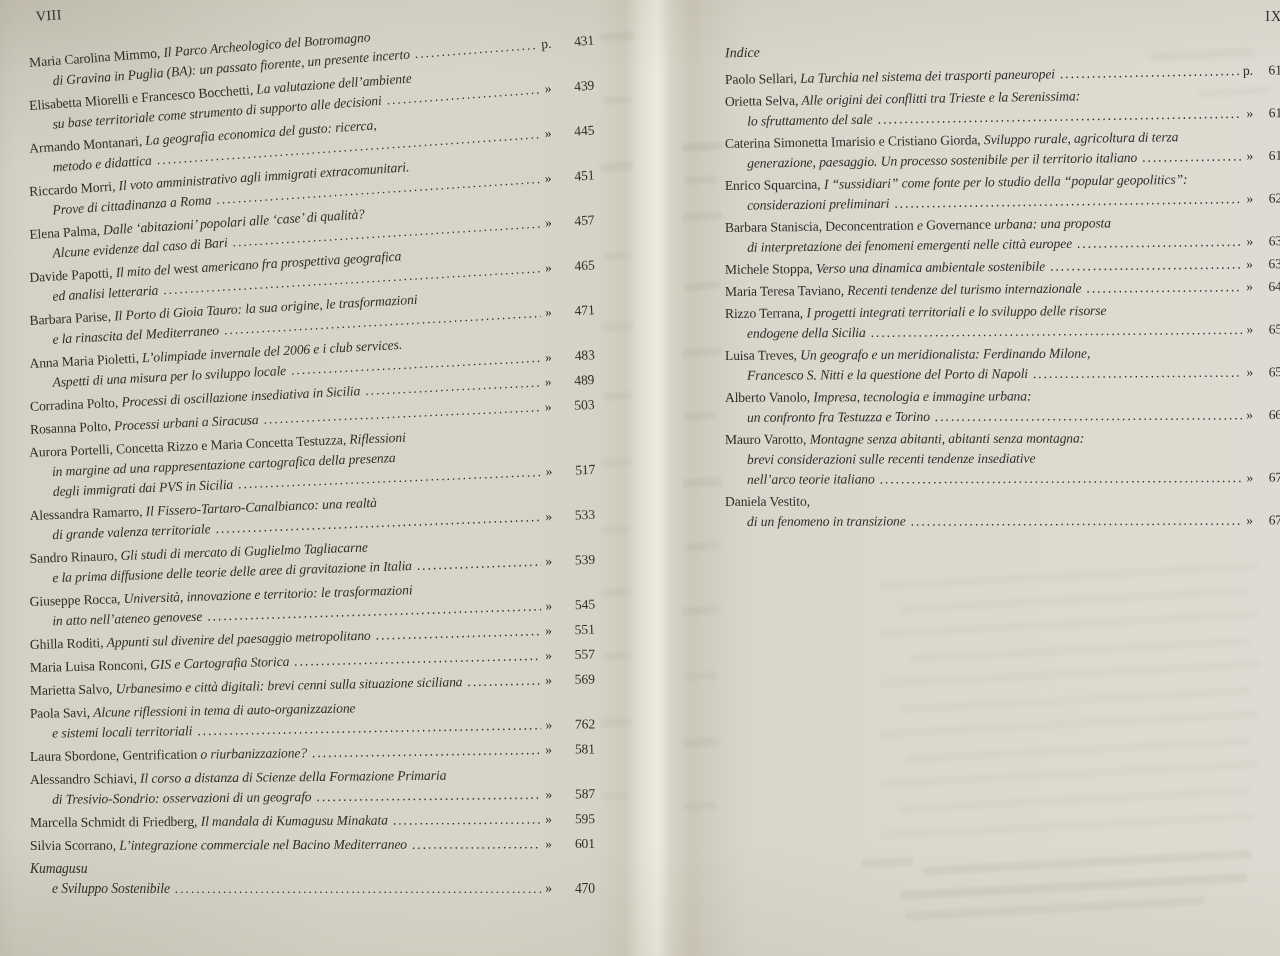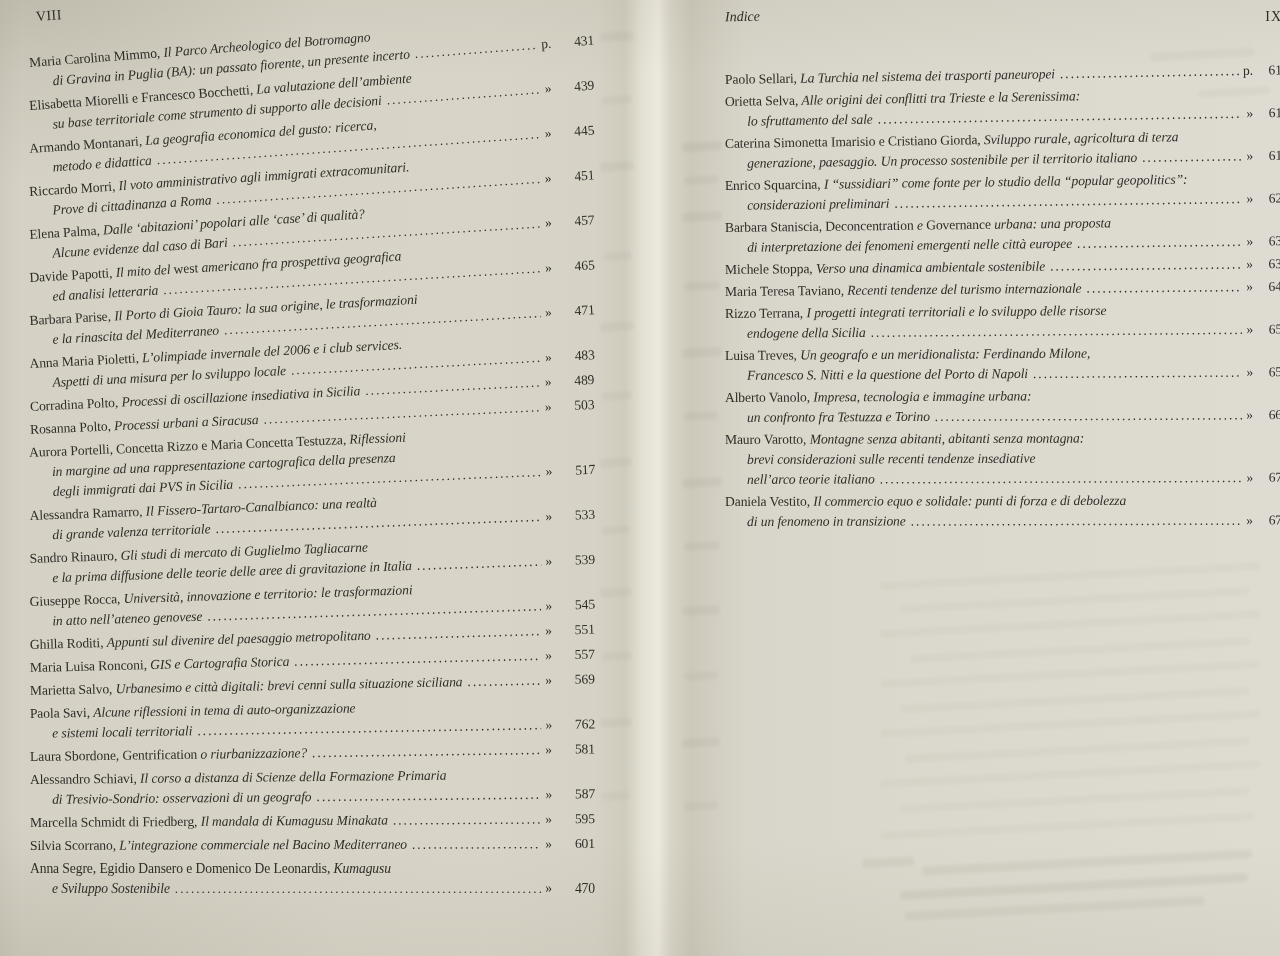--- a/index.html
+++ b/index.html
@@ -20,21 +20,21 @@
         #d8d5ca 58.5%, #dbd8cd 72%, #dedbd2 100%),
       #dad7cc;
   }
   .photo{position:absolute;inset:0;}
   .page-header{position:absolute;font-size:14px;letter-spacing:0.4px;}
   #hdr-left{left:36px;top:8px;transform:rotate(-4deg);}
   #hdr-right-row{
     left:725px;top:9px;width:557px;display:flex;justify-content:space-between;
     position:absolute;font-size:14px;
   }
-  #running-title{font-style:italic;transform:rotate(-0.8deg);}
+  #running-title{font-style:italic;transform:rotate(-0.8deg);margin-top:36px;}
   #right-folio{letter-spacing:1px;}
   .entries{position:absolute;}
   #left-entries{left:30px;top:53px;width:565px;}
   #right-entries{left:725px;top:70px;width:557px;}
   .entry{transform-origin:0 50%;}
   #left-entries .entry{margin-bottom:3px;}
   #right-entries .entry{margin-bottom:2px;}
   .line{
     display:flex;align-items:baseline;line-height:20px;
     font-size:13.6px;letter-spacing:-0.1px;white-space:pre;
@@ -144,21 +144,21 @@
         <div class="line"><span class="author">Alessandro Schiavi, </span><span class="title"><span>Il corso a distanza di Scienze della Formazione Primaria</span></span></div>
         <div class="line cont"><span class="title"><span>di Tresivio-Sondrio: osservazioni di un geografo</span></span><span class="leader">........................................................................................................................................................................................................</span><span class="ref">»</span><span class="num">587</span></div>
       </div>
       <div class="entry" style="transform: rotate(-0.39deg);">
         <div class="line"><span class="author">Marcella Schmidt di Friedberg, </span><span class="title"><span>Il mandala di Kumagusu Minakata</span></span><span class="leader">........................................................................................................................................................................................................</span><span class="ref">»</span><span class="num">595</span></div>
       </div>
       <div class="entry" style="transform: rotate(-0.2deg);">
         <div class="line"><span class="author">Silvia Scorrano, </span><span class="title"><span>L’integrazione commerciale nel Bacino Mediterraneo</span></span><span class="leader">........................................................................................................................................................................................................</span><span class="ref">»</span><span class="num">601</span></div>
       </div>
       <div class="entry" style="transform: rotate(0deg);">
-        <div class="line"><span class="author">Anna Segre, Egidio Dansero e Domenico De Leonardis, </span><span class="title"><span>Kumagusu</span></span></div>
+        <div class="line"><span class="title"><span>Kumagusu</span></span></div>
         <div class="line cont"><span class="title"><span>e Sviluppo Sostenibile</span></span><span class="leader">........................................................................................................................................................................................................</span><span class="ref">»</span><span class="num">470</span></div>
       </div>
     </div>
 
   <div class="entries" id="right-entries">
       <div class="entry" style="transform: rotate(-1deg);">
         <div class="line"><span class="author">Paolo Sellari, </span><span class="title"><span>La Turchia nel sistema dei trasporti paneuropei</span></span><span class="leader">........................................................................................................................................................................................................</span><span class="ref">p.</span><span class="num">61</span></div>
       </div>
       <div class="entry" style="transform: rotate(-0.92deg);">
         <div class="line"><span class="author">Orietta Selva, </span><span class="title"><span>Alle origini dei conflitti tra Trieste e la Serenissima:</span></span></div>
@@ -193,21 +193,21 @@
       <div class="entry" style="transform: rotate(-0.3deg);">
         <div class="line"><span class="author">Alberto Vanolo, </span><span class="title"><span>Impresa, tecnologia e immagine urbana:</span></span></div>
         <div class="line cont"><span class="title"><span>un confronto fra Testuzza e Torino</span></span><span class="leader">........................................................................................................................................................................................................</span><span class="ref">»</span><span class="num">66</span></div>
       </div>
       <div class="entry" style="transform: rotate(-0.23deg);">
         <div class="line"><span class="author">Mauro Varotto, </span><span class="title"><span>Montagne senza abitanti, abitanti senza montagna:</span></span></div>
         <div class="line cont"><span class="title"><span>brevi considerazioni sulle recenti tendenze insediative</span></span></div>
         <div class="line cont"><span class="title"><span>nell’arco teorie italiano</span></span><span class="leader">........................................................................................................................................................................................................</span><span class="ref">»</span><span class="num">67</span></div>
       </div>
       <div class="entry" style="transform: rotate(-0.15deg);">
-        <div class="line"><span class="author">Daniela Vestito, </span><span class="title"><span>Il commercio equo e solidale: punti di forza e di debolezza</span></span></div>
+        <div class="line"><span class="author">Daniela Vestito, </span></div>
         <div class="line cont"><span class="title"><span>di un fenomeno in transizione</span></span><span class="leader">........................................................................................................................................................................................................</span><span class="ref">»</span><span class="num">67</span></div>
       </div>
     </div>
 
   <div id="ghost-layer">
       <div class="ghost" style="left: 600px; top: 32px; width: 34px; height: 9px; opacity: 0.07; transform: rotate(-3deg);"></div>
       <div class="ghost" style="left: 602px; top: 96px; width: 30px; height: 8px; opacity: 0.06; transform: rotate(-3deg);"></div>
       <div class="ghost" style="left: 600px; top: 162px; width: 34px; height: 9px; opacity: 0.07; transform: rotate(-3deg);"></div>
       <div class="ghost" style="left: 604px; top: 252px; width: 28px; height: 8px; opacity: 0.06; transform: rotate(-3deg);"></div>
       <div class="ghost" style="left: 600px; top: 322px; width: 34px; height: 9px; opacity: 0.06; transform: rotate(-3deg);"></div>

